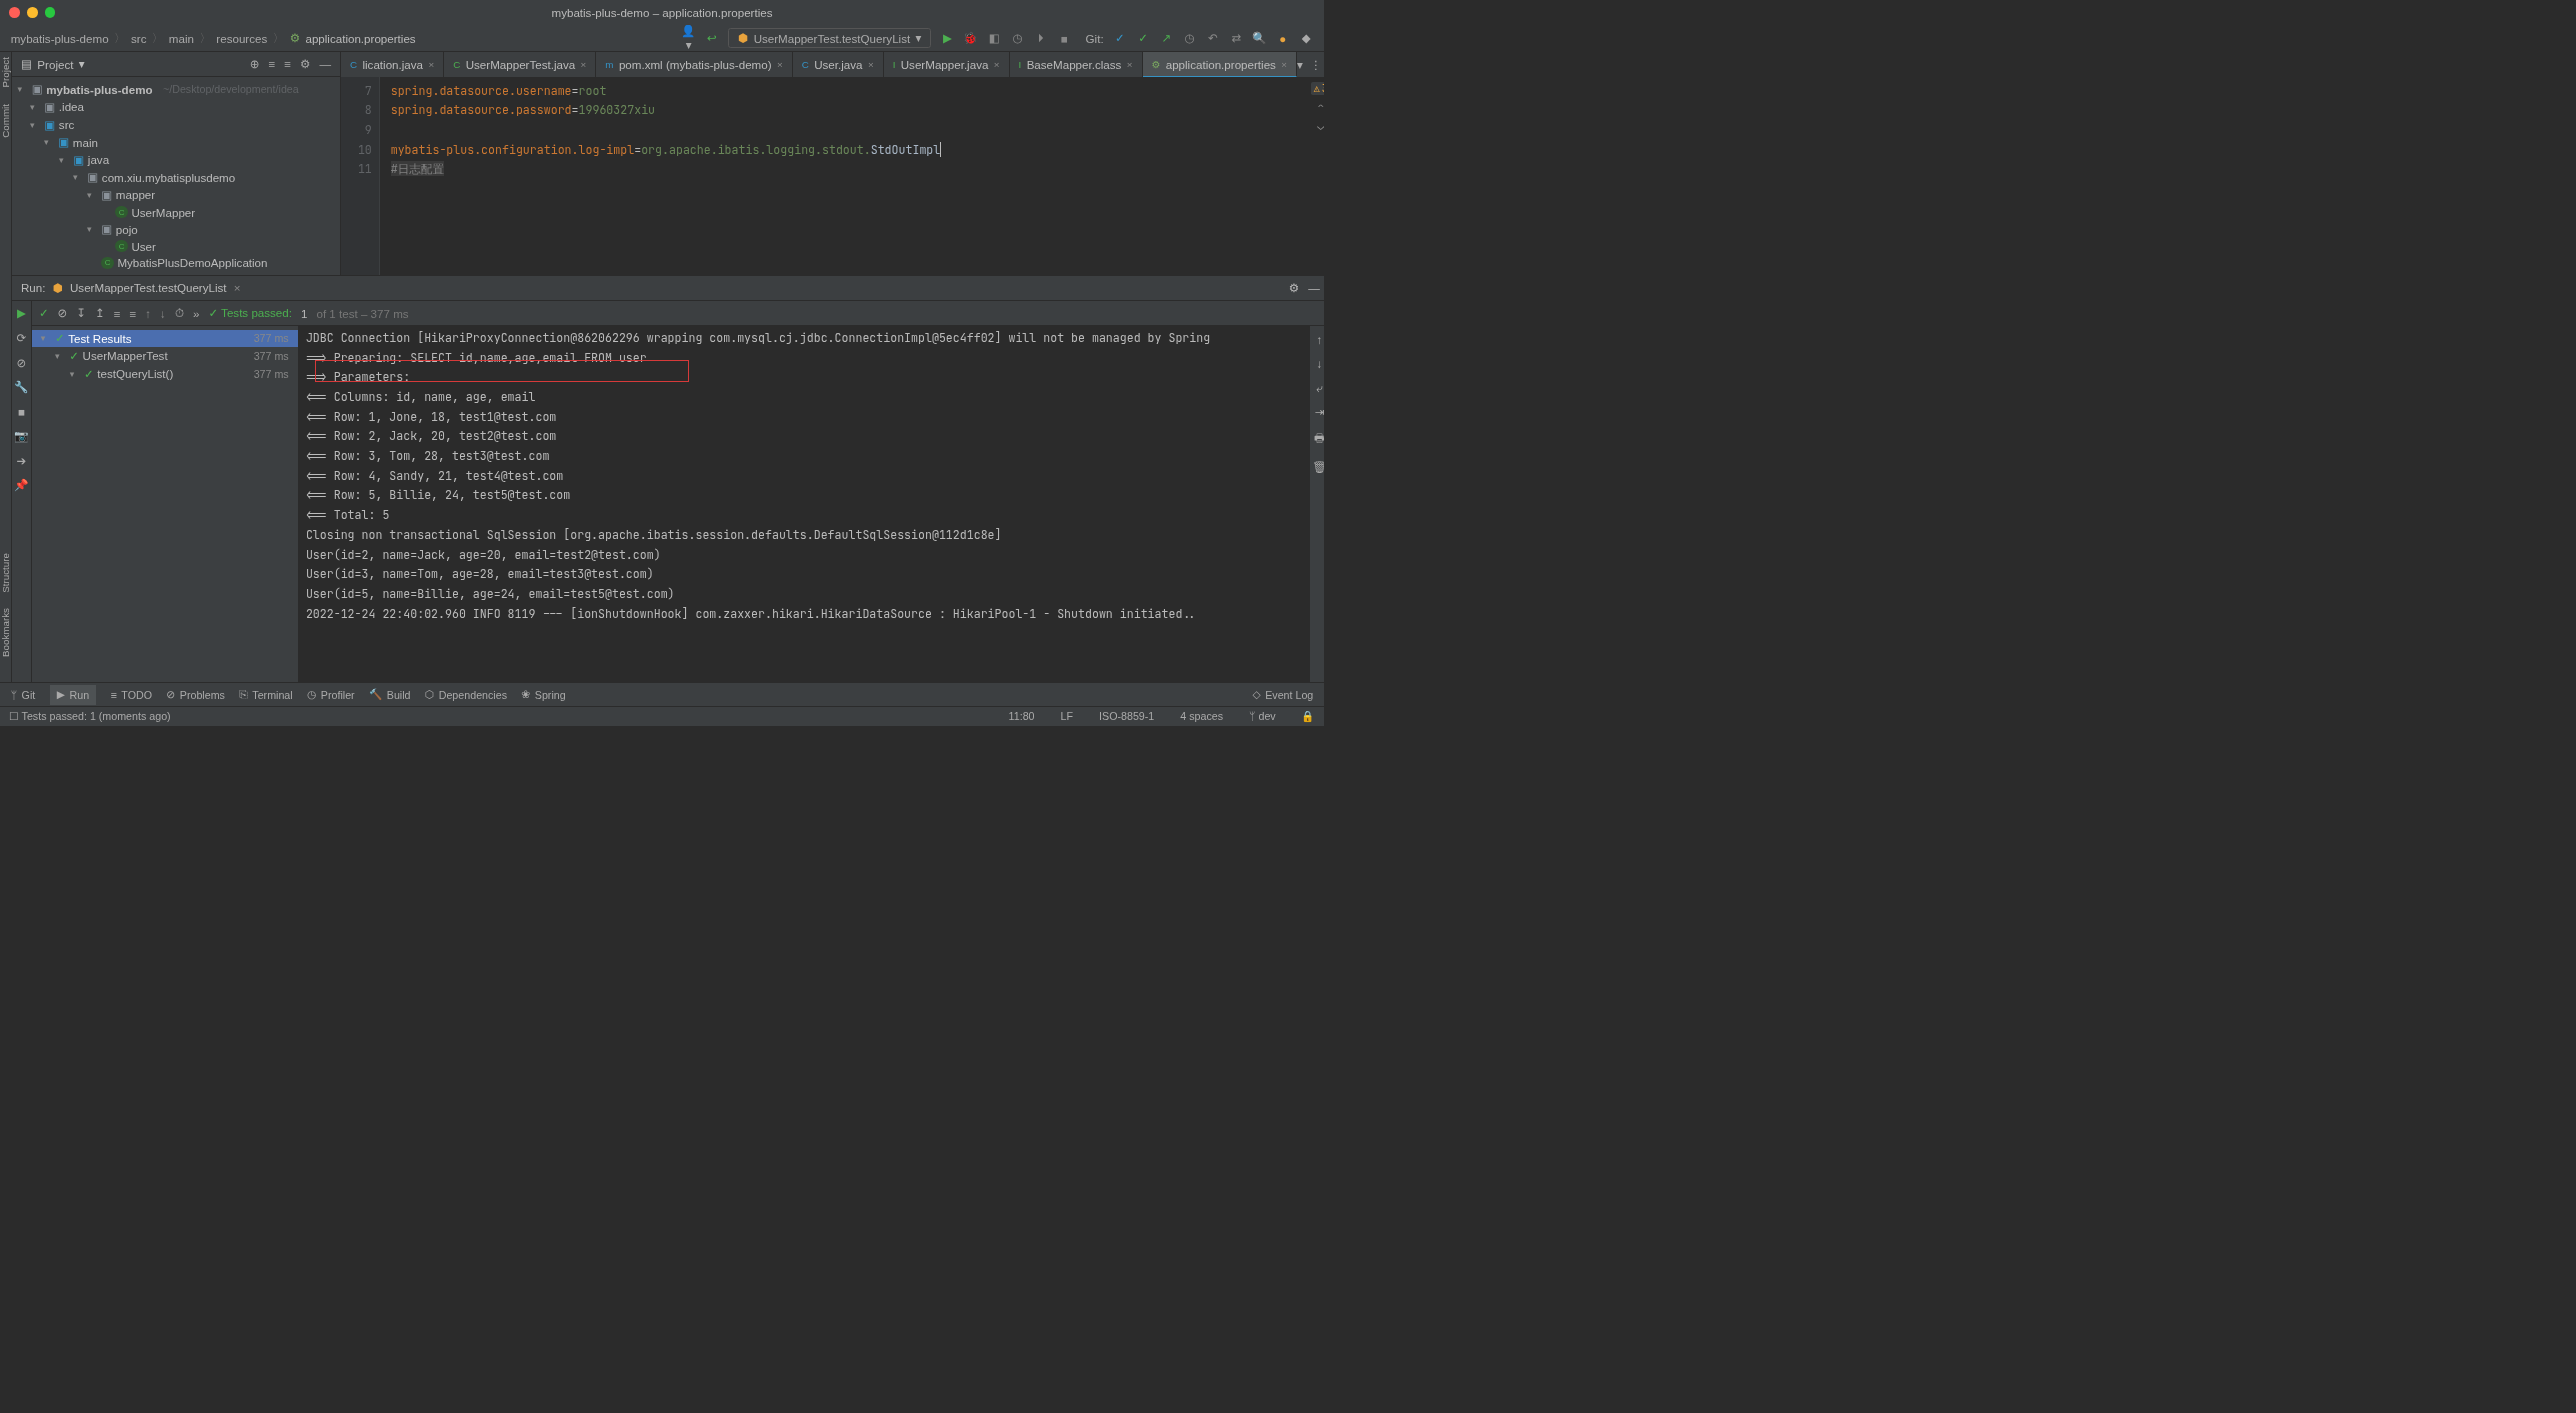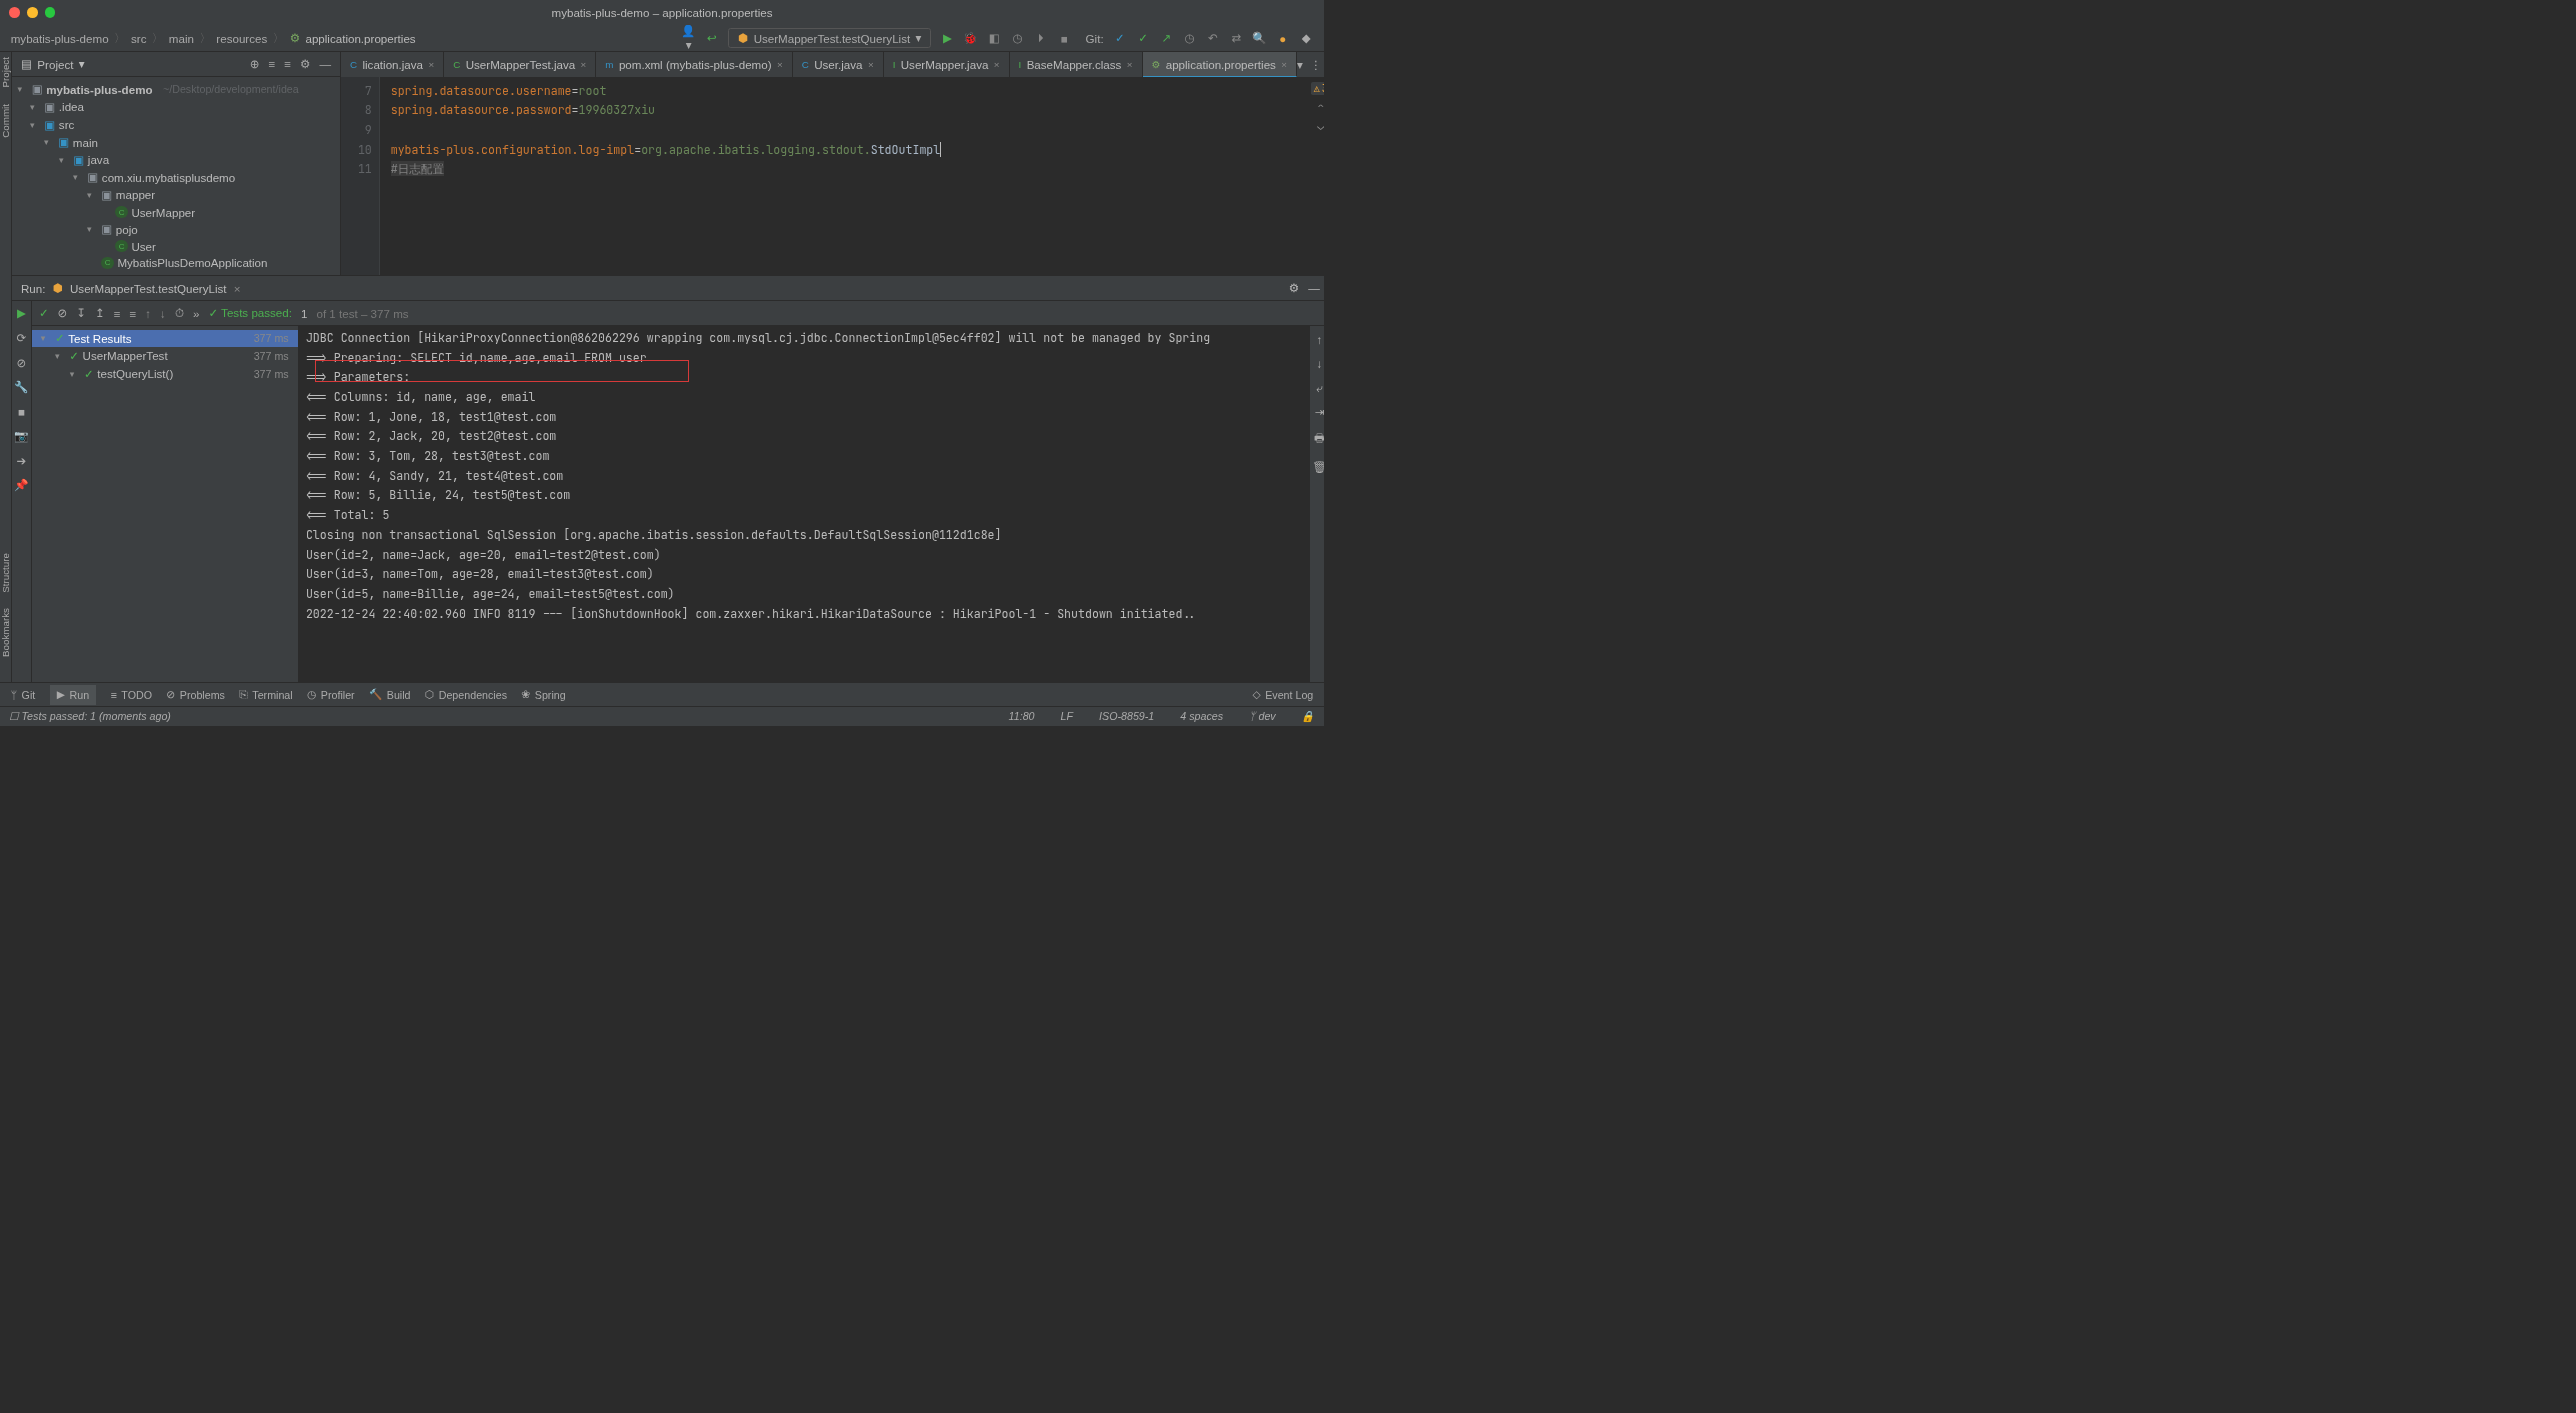--- a/index.html
+++ b/index.html
@@ -48,21 +48,21 @@
 .editor { flex:1; display:flex; font-family:'JetBrains Mono',Consolas,monospace; font-size:11.6px; position:relative; }
 .gutter { width:39px; background:#313335; color:#606366; text-align:right; padding:3.6px 7.2px 0 0; line-height:19.7px; border-right:0.9px solid #3c3f41; }
 .code { flex:1; padding:3.6px 0 0 10.7px; line-height:19.7px; position:relative; }
 .code-line { white-space:pre; }
 .key{color:#cc7832}.val{color:#6a8759}.eq{color:#bbb}.comment{color:#808080;background:#3a3a3a}
 .cursor { border-right:0.9px solid #bbb; }
 .editor-markers { position:absolute; right:0; top:0; bottom:0; width:16px; display:flex; flex-direction:column; align-items:center; padding-top:5.4px; gap:3.6px; }
 .warn-badge { background:#3c3f41; color:#e8a33d; font-size:9.8px; padding:0 2.7px; border-radius:1.8px; display:flex; align-items:center; gap:1.8px; }
 .runpanel { flex:1; display:flex; flex-direction:column; background:#2b2b2b; }
 .runhead { height:25px; background:#3c3f41; display:flex; align-items:center; padding:0 9px; gap:7.2px; justify-content:space-between; border-bottom:0.9px solid #2b2b2b; }
-.runhead-left { display:flex; align-items:center; gap:7.2px; }
+.runhead-left { display:flex; gap:7.2px; }
 .runlabel { color:#bbb; font-weight:500; }
 .runbody { flex:1; display:flex; }
 .runleft { width:19.7px; background:#3c3f41; display:flex; flex-direction:column; align-items:center; padding-top:5.4px; gap:10.7px; color:#aaa; border-right:0.9px solid #2b2b2b; }
 .runcontent { flex:1; display:flex; flex-direction:column; }
 .testbar { height:25px; background:#3c3f41; border-bottom:0.9px solid #2b2b2b; display:flex; align-items:center; padding:0 7.2px; gap:9px; color:#aaa; }
 .testbar .pass-text { color:#4caf50; }
 .testbar .pass-count { color:#bbb; }
 .testbar .muted-text { color:#777; }
 .testsplit { flex:1; display:flex; }
 .testtree { width:267px; background:#3c3f41; border-right:0.9px solid #2b2b2b; padding:3.6px 0; overflow:auto; }
@@ -71,21 +71,21 @@
 .tt-left { display:flex; align-items:center; gap:3.6px; }
 .tt-check { color:#4caf50; }
 .tt-time { color:#888; font-size:10.7px; }
 .console { flex:1; background:#2b2b2b; font-family:'JetBrains Mono',Consolas,monospace; font-size:11.6px; padding:1.8px 7.2px; line-height:19.7px; overflow:hidden; color:#bbb; position:relative; }
 .console .redbox { position:absolute; border:1.8px solid #d63a3a; top:34px; left:16px; width:374px; height:21.5px; }
 .runright { width:19.7px; background:#3c3f41; display:flex; flex-direction:column; align-items:center; padding-top:7.2px; gap:10.7px; color:#aaa; border-left:0.9px solid #2b2b2b; }
 .bottombar { height:24px; background:#3c3f41; border-top:0.9px solid #2b2b2b; display:flex; align-items:center; justify-content:space-between; padding:0 10.7px; color:#aaa; font-size:10.7px; }
 .bbar-left { display:flex; gap:14.3px; align-items:center; }
 .bbar-item { display:flex; gap:4.5px; align-items:center; cursor:pointer; }
 .bbar-item.active { background:#4e5254; padding:3.6px 7.2px; margin:-3.6px 0; }
-.statusbar { height:19.7px; background:#3c3f41; border-top:0.9px solid #2b2b2b; display:flex; align-items:center; justify-content:space-between; padding:0 9px; font-size:10.7px; color:#aaa;font-style:italic; }
+.statusbar { height:19.7px; background:#3c3f41; border-top:0.9px solid #2b2b2b; display:flex; align-items:center; justify-content:space-between; padding:0 9px; font-size:10.7px; color:#aaa; }
 .sb-right { display:flex; gap:26px; }
 </style>
 </head>
 <body>
 
 <div class="titlebar">
   <div class="traffic">
     <span class="t-close"></span>
     <span class="t-min"></span>
     <span class="t-max"></span>

